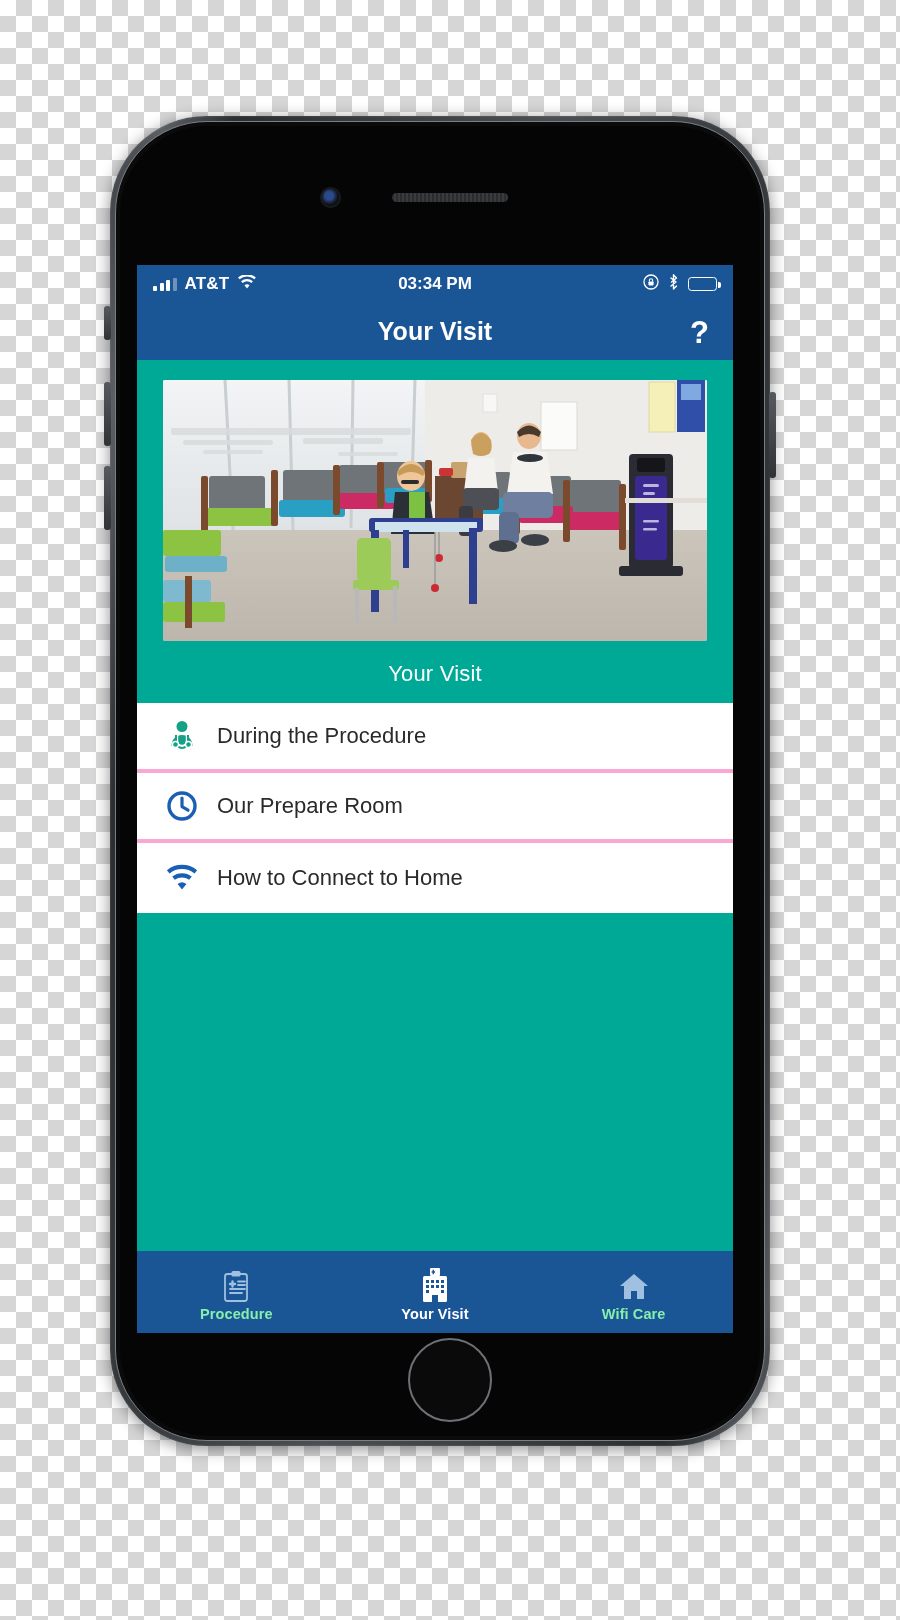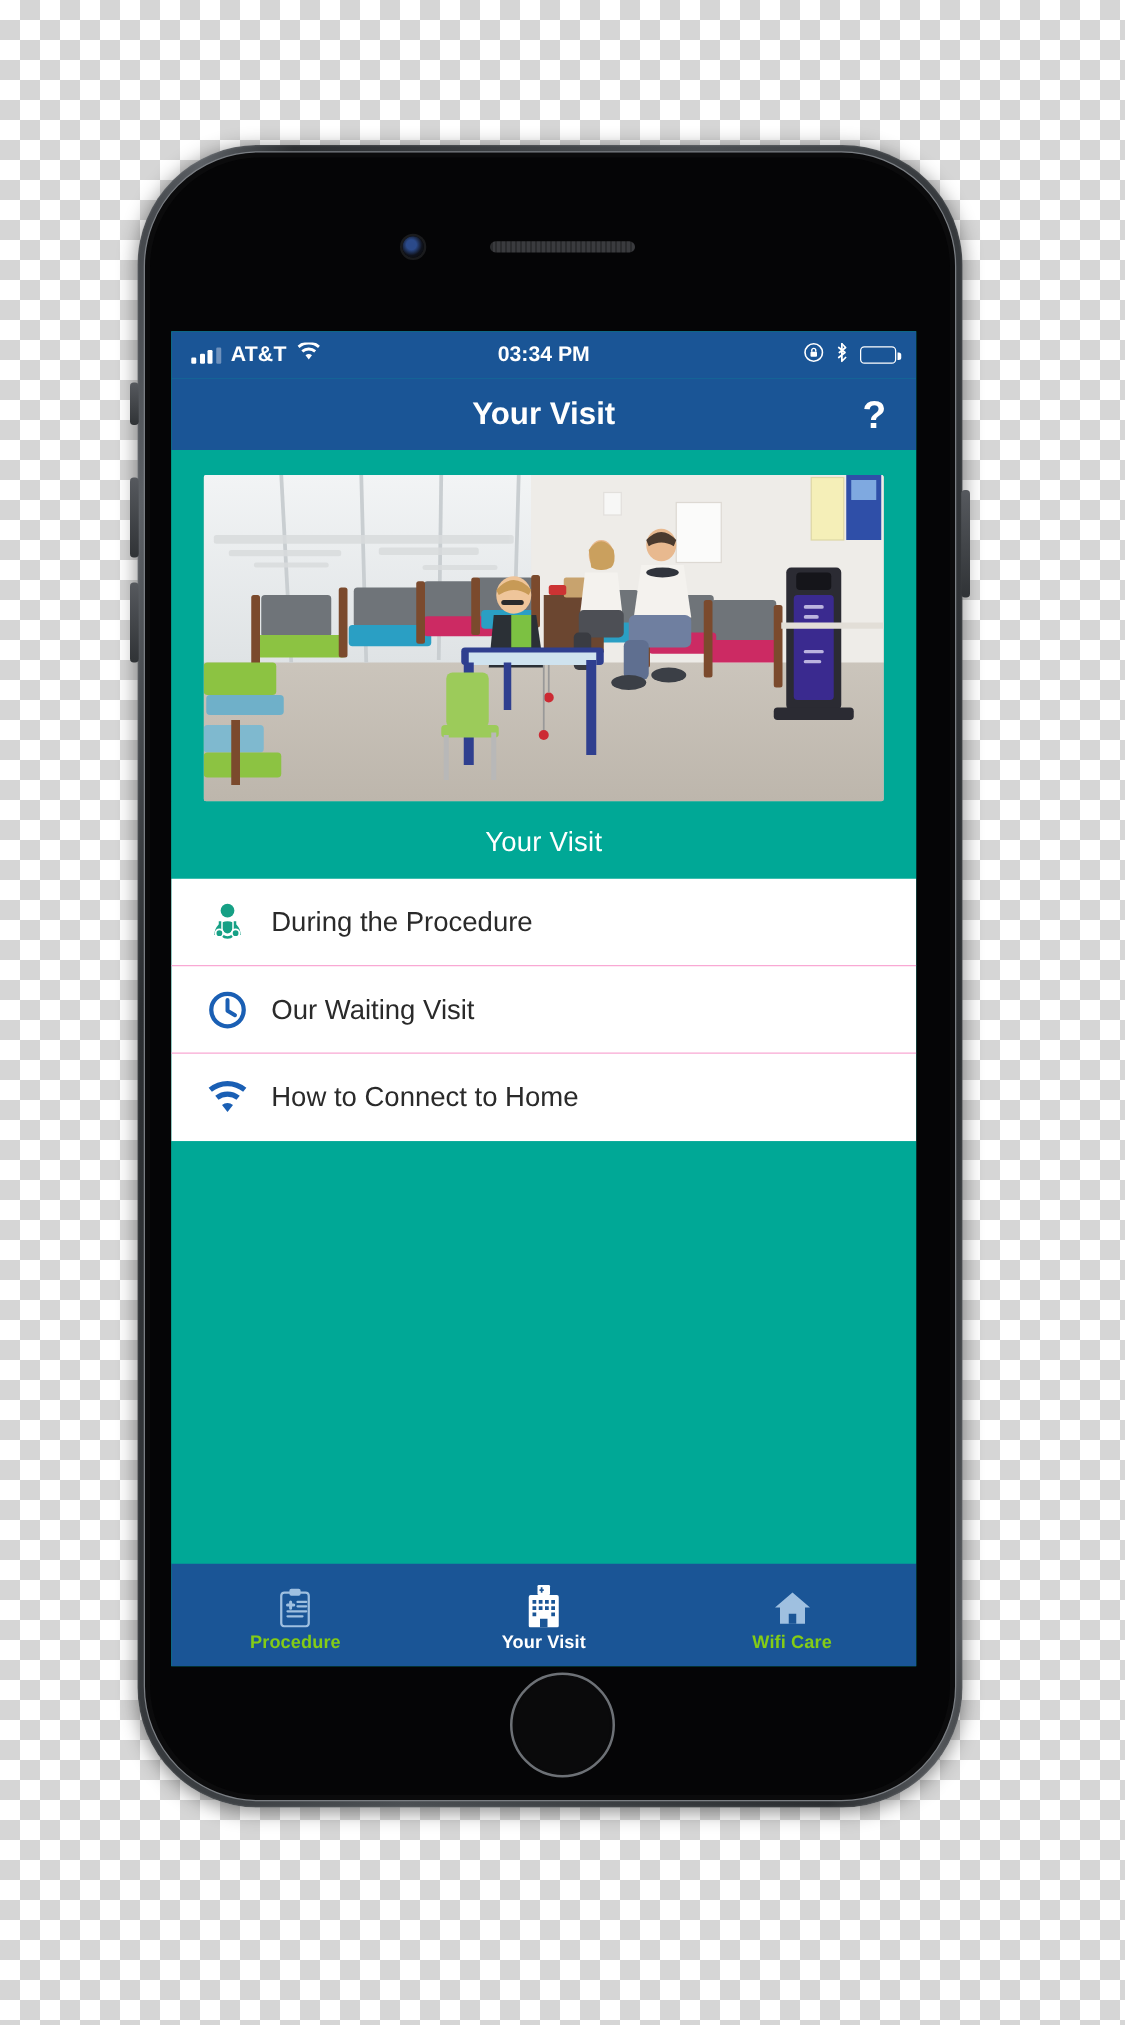--- a/index.html
+++ b/index.html
@@ -137,39 +137,39 @@
     background:#00a896; color:#fff;
     padding:20px 26px 16px 26px;
     font-size:22px; letter-spacing:.2px;
   }
 
   
   .list{ background:#fff; }
   .row{
     height:70px; display:flex; align-items:center;
     padding:0 26px; gap:16px;
-    border-bottom:1px solid #f9a8d4; cursor:pointer;
+    border-bottom:4px solid #f9a8d4; cursor:pointer;
   }
   .row:last-child{ border-bottom:none; }
   .row-icon{ width:38px; height:38px; flex:0 0 38px; display:flex; align-items:center; justify-content:center; }
   .row-label{ font-size:22px; color:#2a2a2a; }
 
   .filler{ background:#00a896; flex:1; }
 
   .screen-flex{ display:flex; flex-direction:column; height:100%;text-align:center; }
 
   
   .tabbar{
     height:82px; background:#1a5596;
     display:flex; align-items:stretch;
   }
   .tab{
     flex:1; display:flex; flex-direction:column;
     align-items:center; justify-content:center; gap:4px;
-    cursor:pointer; color:#84cc16; padding-top:4px;
+    cursor:pointer; color:#86efac; padding-top:4px;
   }
   .tab.active{ color:#ffffff; }
   .tab-ico{ height:36px; display:flex; align-items:flex-end; }
   .tab-label{ font-size:14.5px; font-weight:700; letter-spacing:.1px; }
   .tab.active .tab-label{ font-weight:700; }
 </style>
 </head>
 <body>
 
 <div class="device">
@@ -405,21 +405,21 @@
       <span class="row-label">During the Procedure</span>
     </div>
 
     <div class="row">
       <span class="row-icon">
         <svg width="32" height="32" viewBox="0 0 32 32">
           <circle cx="16" cy="16" r="13" fill="none" stroke="#1a5fb4" stroke-width="3.4"></circle>
           <path d="M16 8v8.6l6 3.6" fill="none" stroke="#1a5fb4" stroke-width="3.2" stroke-linecap="round" stroke-linejoin="round"></path>
         </svg>
       </span>
-      <span class="row-label">Our Waiting Visit</span>
+      <span class="row-label">Our Prepare Room</span>
     </div>
 
     <div class="row">
       <span class="row-icon">
         <svg width="34" height="28" viewBox="0 0 34 26">
           <path d="M17 24.5l4.4-5.5a7 7 0 0 0-8.8 0z" fill="#1a5fb4"></path>
           <path d="M7.2 11.6a15.6 15.6 0 0 1 19.6 0l-2.6 3.2a12 12 0 0 0-14.4 0z" fill="#1a5fb4"></path>
           <path d="M1.9 5.2a23.6 23.6 0 0 1 30.2 0l-2.6 3.2a19.8 19.8 0 0 0-25 0z" fill="#1a5fb4"></path>
         </svg>
       </span>

